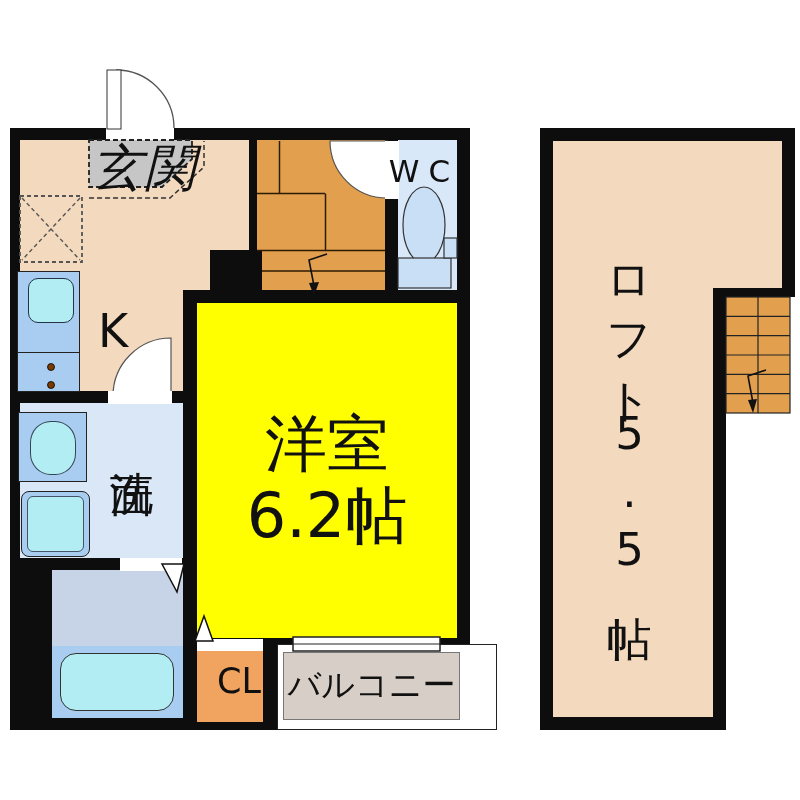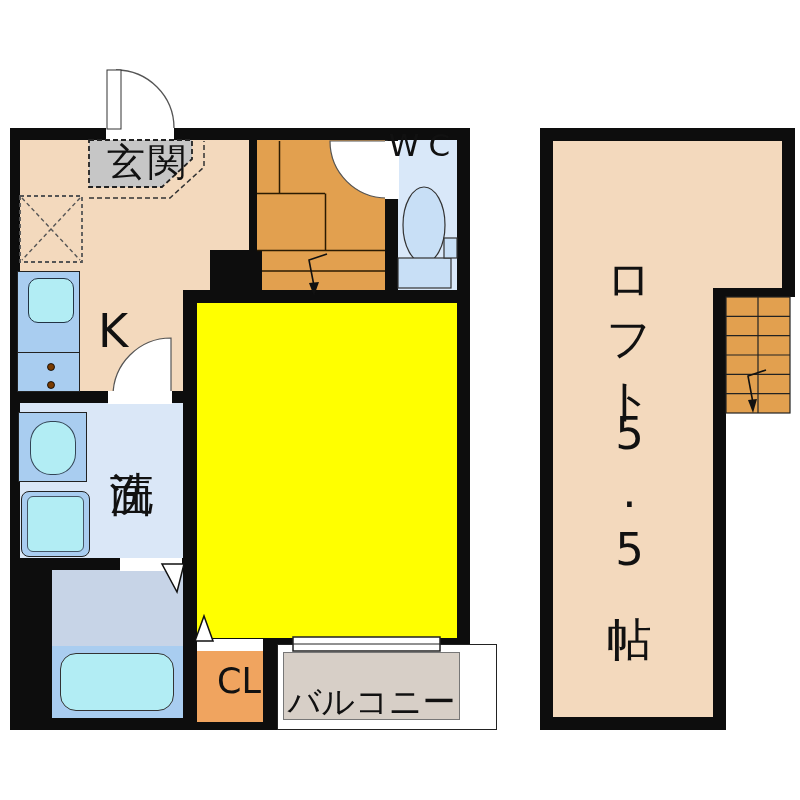--- a/index.html
+++ b/index.html
@@ -148,29 +148,33 @@
       <line x1="726" y1="374.3" x2="790" y2="374.3"></line>
       <line x1="726" y1="393.7" x2="790" y2="393.7"></line>
       <line x1="758" y1="297" x2="758" y2="413"></line>
     </g>
     <g>
       <path d="M 766 370 L 748 376 L 753 403" fill="none" stroke="#111" stroke-width="1.6"></path>
       <polygon points="748,400 757,399 753,413" fill="#111"></polygon>
     </g>
   </svg>
 
-  <div class="label z6" style="left:107px;top:143px;font-size:38px;letter-spacing:3px;">玄関</div>
+  <div class="label z6" style="left:92px;top:143px;font-size:50px;letter-spacing:3px;font-style:italic;">玄関</div>
 
   <div class="label z6" style="left:98px;top:308px;font-size:46px;">K</div>
 
-  <div class="label center z6" style="left:388px;top:130px;width:72px;font-size:31px;letter-spacing:9px;">WC</div>
+  <div class="label center z6" style="left:388px;top:156px;width:72px;font-size:31px;letter-spacing:9px;">WC</div>
 
+  <div class="label center z6" style="left:197px;top:408px;width:260px;font-size:62px;line-height:72px;">
+    <div>洋室</div>
+    <div>6.2帖</div>
+  </div>
 
   <div class="label vtext z6" style="left:110px;top:436px;font-size:44px;letter-spacing:6px;">洗面</div>
 
 
   <div class="label center z6" style="left:197px;top:664px;width:84px;font-size:35px;">CL</div>
 
-  <div class="label center z6" style="left:283px;top:668px;width:177px;font-size:33px;margin-top:17px;">バルコニー</div>
+  <div class="label center z6" style="left:283px;top:668px;width:177px;font-size:33px;">バルコニー</div>
 
   <div class="label vtext z6" style="left:607px;top:238px;font-size:45px;letter-spacing:5px;">ロフト5.5帖</div>
 
 </div>
 
 </body></html>

